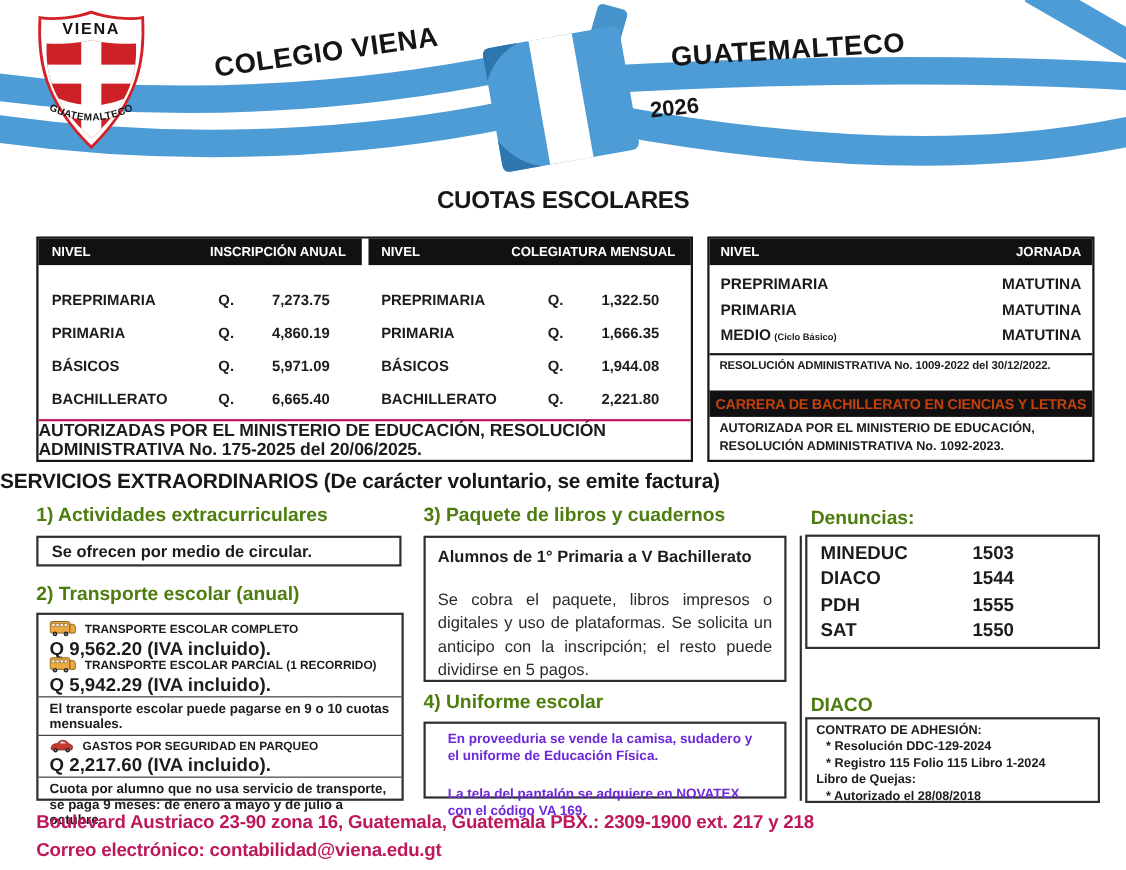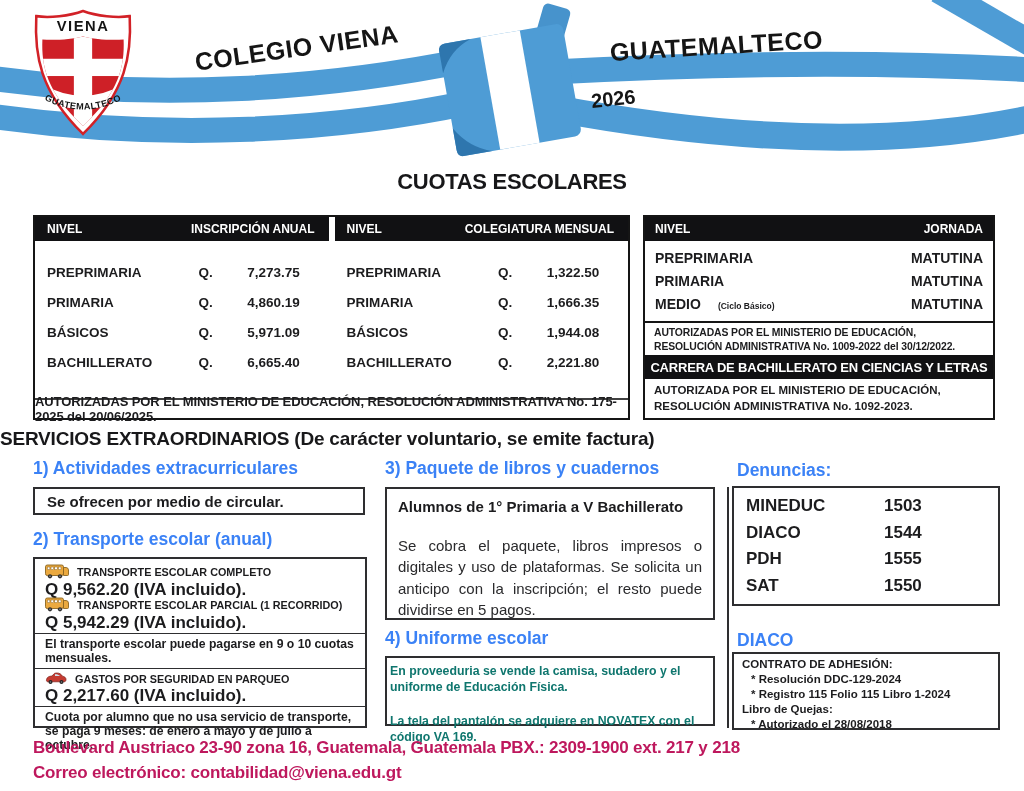--- a/index.html
+++ b/index.html
@@ -18,49 +18,49 @@
 
 #fees-table{left:33px;top:215px;width:597px;height:205px;border:2px solid #151515;display:flex;flex-direction:column}
 .fees-header{display:flex;height:24px;flex:none}
 .fees-header-half{flex:1;background:#111113;color:#fff;display:flex;align-items:center;justify-content:space-between;padding:0 14px 0 12px;font-size:12px}
 .hdr-gap{width:6px;background:#fff}
 .fees-body{flex:1;display:flex;padding-top:16px}
 .fees-col{flex:1;display:flex;flex-direction:column}
 .fees-col+.fees-col{margin-left:6px}
 .fee-row{height:30px;display:grid;grid-template-columns:1fr 38px 74px;align-items:center;padding:0 18px 0 12px;font-size:13.5px}
 .fee-row .amt{text-align:center}
-.fees-foot{flex:none;height:20px;border-top:2px solid #404040;display:flex;align-items:center;justify-content:center;font-size:13px;letter-spacing:-.1px}
+.fees-foot{flex:none;height:37px;border-top:2px solid #be185d;display:flex;align-items:center;justify-content:center;font-size:16px;letter-spacing:-.1px}
 
 #jornada-table{left:643px;top:215px;width:352px;height:205px;border:2px solid #151515;display:flex;flex-direction:column}
 .j-header{height:24px;flex:none;background:#111113;color:#fff;display:flex;align-items:center;justify-content:space-between;padding:0 10px;font-size:12px}
 .j-rows{height:80px;flex:none;display:flex;flex-direction:column;justify-content:space-evenly;padding:2px 0}
 .j-row{display:flex;align-items:center;justify-content:space-between;padding:0 10px;font-size:14px}
-.j-row .note{font-size:8.5px;font-weight:700;margin-left:17px}
+.j-row .note{font-size:8.5px;font-weight:700;margin-left:3px}
 .j-auth{flex:none;height:34px;border-top:2px solid #151515;padding:3px 9px 0;font-size:10.4px;line-height:1.32;letter-spacing:-.1px}
-.j-banner{flex:none;height:24px;background:#111113;color:#ffffff;display:flex;align-items:center;justify-content:center;font-size:13px;letter-spacing:-.2px}
+.j-banner{flex:none;height:24px;background:#111113;color:#c2410c;display:flex;align-items:center;justify-content:center;font-size:13px;letter-spacing:-.2px}
 .j-carrera{flex:1;padding:4px 9px 0;font-size:11.5px;line-height:1.35}
 
 #services-heading{left:0;top:428px;width:1024px;text-align:left;font-size:19px;letter-spacing:-.2px;color:#18181a}
-.sec-heading{position:absolute;font-size:17.5px;color:#3b82f6;white-space:nowrap}
+.sec-heading{position:absolute;font-size:17.5px;color:#4d7c0f;white-space:nowrap}
 .box{position:absolute;border:2px solid #2e2e30;background:#fff}
 #activities-box{left:33px;top:487px;width:332px;height:28px;display:flex;align-items:center;padding-left:12px;font-size:15px}
 #transport-box{left:33px;top:557px;width:334px;height:171px;padding:5px 10px 0;display:flex;flex-direction:column}
 .t-iconrow{display:flex;align-items:center;gap:8px;font-size:10.8px;height:16px}
 .t-price{font-size:17px;height:17px;margin-top:1px}
 .t-note{font-size:12.2px;line-height:14px}
 .t-div{border-top:1.5px solid #2e2e30;margin:3px -10px}
 #books-box{left:385px;top:487px;width:330px;height:133px;padding:9px 11px}
 #books-box .sub{font-size:15px;margin-bottom:20px}
 #books-box .body{font-size:15px;font-weight:400;line-height:1.42;text-align:justify;color:#2a2a2c}
-#uniform-box{left:385px;top:656px;width:330px;height:70px;padding:6px 3px;color:#0f766e}
+#uniform-box{left:385px;top:656px;width:330px;height:70px;padding:6px 20px;color:#6d28d9}
 #uniform-box p{font-size:12.3px;line-height:1.28;font-weight:700}
 #uniform-box p+p{margin-top:19px}
 #v-divider{position:absolute;left:727px;top:487px;width:2px;height:241px;background:#2e2e30}
 
-#complaints-box{left:732px;top:486px;width:268px;height:120px;display:flex;flex-direction:column;justify-content:space-evenly;padding:2px 0}
+#complaints-box{left:732px;top:486px;width:268px;height:104px;display:flex;flex-direction:column;justify-content:space-evenly;padding:2px 0}
 .c-row{display:grid;grid-template-columns:138px 1fr;padding-left:12px;font-size:17px}
 #diaco-box{left:732px;top:652px;width:268px;height:78px;padding:3px 8px;font-size:11.5px;line-height:1.3}
 #diaco-box .ind{padding-left:9px}
 
 .footer-line{position:absolute;left:33px;font-size:17px;letter-spacing:-.2px;color:#be185d;white-space:nowrap}
 #footer-address{top:738px}
 #footer-email{top:763px}
 .icon-svg{flex:none}
 </style>
 </head>
@@ -182,21 +182,20 @@
     <div class="j-row">
         <span>PRIMARIA</span>
         <span>MATUTINA</span>
       </div>
     <div class="j-row">
         <span><span>MEDIO</span><span class="note">(Ciclo Básico)</span></span>
         <span>MATUTINA</span>
       </div>
   </div>
   <div class="j-auth">
-    <div>AUTORIZADAS POR EL MINISTERIO DE EDUCACIÓN,</div>
     <div>RESOLUCIÓN ADMINISTRATIVA No. 1009-2022 del 30/12/2022.</div>
   </div>
   <div class="j-banner">CARRERA DE BACHILLERATO EN CIENCIAS Y LETRAS</div>
   <div class="j-carrera">
     <div>AUTORIZADA POR EL MINISTERIO DE EDUCACIÓN,</div>
     <div>RESOLUCIÓN ADMINISTRATIVA No. 1092-2023.</div>
   </div>
 </div>
 
 <div id="services-heading" class="abs">SERVICIOS EXTRAORDINARIOS (De carácter voluntario, se emite factura)</div>

